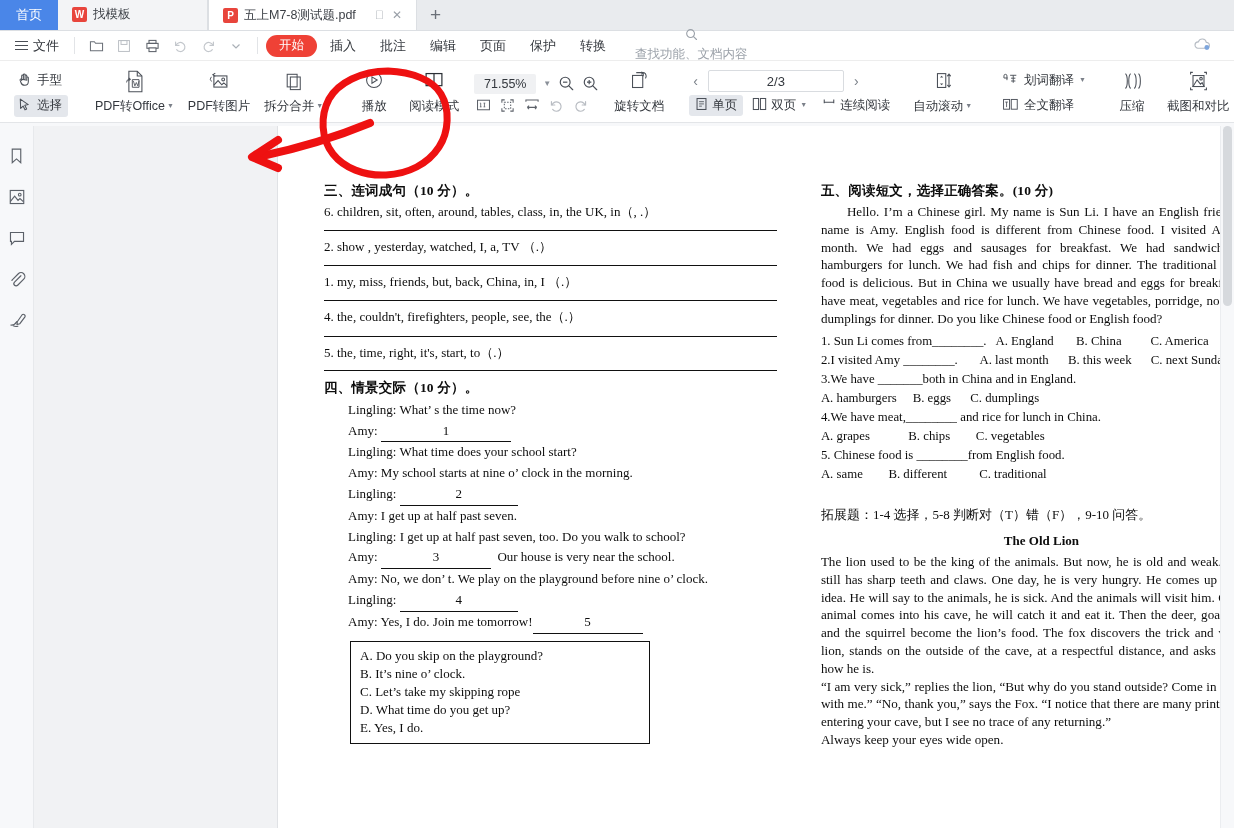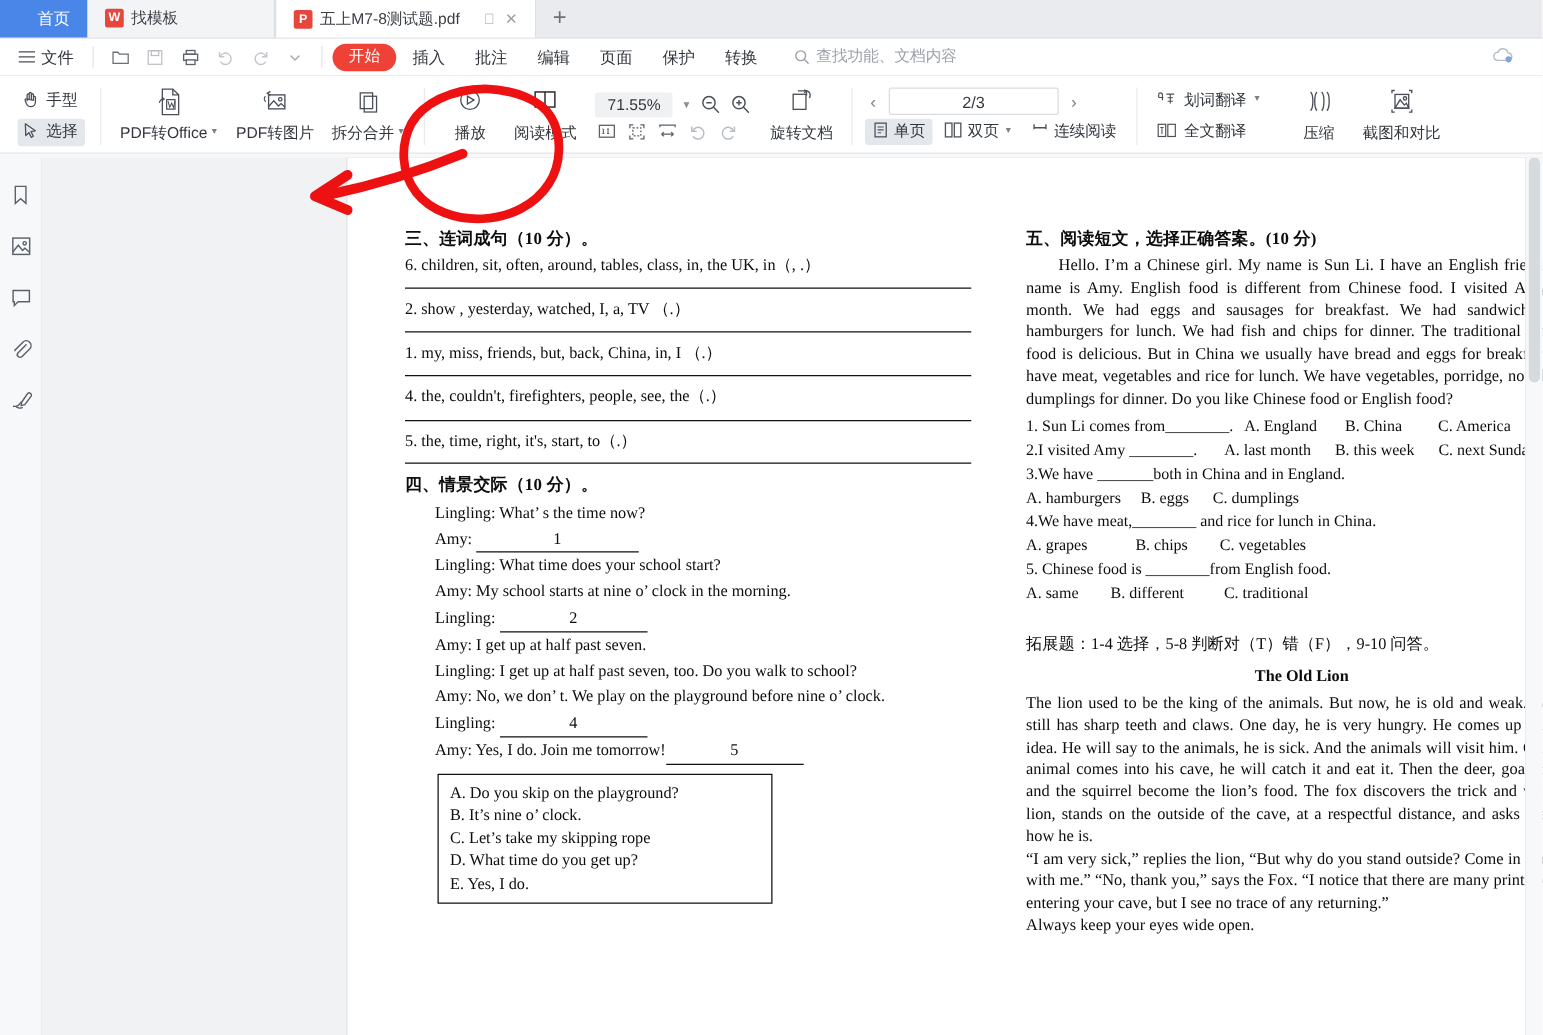--- a/index.html
+++ b/index.html
@@ -13,21 +13,21 @@
   
   .tabbar {
     height: 31px; background: #e9ebee; display: flex; align-items: flex-end;
     border-bottom: 1px solid #dcdfe3; position: relative;
   }
   .tab {
     height: 31px; display: flex; align-items: center; gap: 6px;
     padding: 0 14px; font-size: 12.5px; color: #3b3f45; position: relative;
     cursor: default; white-space: nowrap;
   }
-  .tab.home { background: #4a86e8; color: #fff; width: 70px; justify-content: flex-end; font-size: 13px; }
+  .tab.home { background: #4a86e8; color: #fff; width: 58px; justify-content: center; font-size: 13px; }
   .tab.inactive { background: #f3f4f6; border-right: 1px solid #dcdfe3; min-width: 150px; }
   .tab.active { background: #ffffff; min-width: 200px; border-top: 1px solid #dcdfe3;
                 border-left: 1px solid #dcdfe3; border-right: 1px solid #dcdfe3; }
   .tab-ico {
     width: 15px; height: 15px; border-radius: 2px; flex: 0 0 auto;
     display: flex; align-items: center; justify-content: center;
     font-size: 10px; color: #fff; font-weight: bold;
   }
   .ico-wps { background: #e8453c; }
   .ico-pdf { background: #e8453c; }
@@ -47,21 +47,21 @@
   .hamb { display: inline-flex; flex-direction: column; gap: 2.5px; }
   .hamb i { display: block; width: 13px; height: 1.6px; background: #4a4e55; }
   .mb-sep { width: 1px; height: 17px; background: #e2e4e7; margin: 0 6px; }
   .mb-ico { width: 26px; height: 24px; display: flex; align-items: center; justify-content: center;
             cursor: pointer; color: #6a6f77; }
   .mb-ico svg { display: block; }
   .mb-item { font-size: 13px; color: #33373d; padding: 2px 11px; height: 22px;
              display: flex; align-items: center; cursor: pointer; border-radius: 3px; }
   .mb-item.on { background: #ef4136; color: #fff; border-radius: 11px; padding: 2px 13px; font-size: 12.5px; }
   .mb-search { display: flex; align-items: center; gap: 5px; font-size: 12.5px;
-               color: #9ba1a9; margin-left: 16px; cursor: text; }
+               color: #9ba1a9; margin-left: 16px; cursor: text; flex-direction: column; }
   .cloud-ico { position: absolute; right: 22px; top: 6px; color: #b6bcc4; }
 
   
   .ribbon {
     height: 62px; background: #ffffff; display: flex; align-items: stretch;
     padding: 3px 8px 0 6px; border-bottom: 1px solid #e3e5e8; position: relative;
   }
   .rgrp { display: flex; align-items: stretch; gap: 2px; padding: 0 5px; }
   .rsep { width: 1px; background: #e8eaec; margin: 6px 4px; }
 
@@ -129,21 +129,21 @@
   .ln { font-size: 13px; line-height: 1.32; }
   .rule { border-bottom: 1px solid #111; height: 0; margin: 10px 0 7px 0; }
   .rule2 { border-bottom: 1px solid #111; height: 0; margin: 9px 0 8px 0; }
 
   .dlg { font-size: 13px; line-height: 1.60; margin-left: 24px; }
   .blank { display: inline-block; border-bottom: 1px solid #111; text-align: center; }
   .b1 { width: 130px; }
   .b2 { width: 118px; }
   .b3 { width: 110px; }
 
-  .optbox { border: 1px solid #111; margin: 7px 4px 0 26px; width: 268px; padding: 5px 9px 6px 9px; }
+  .optbox { border: 1px solid #111; margin: 7px 4px 0 26px; width: 300px; padding: 5px 9px 6px 9px; }
   .optbox .ln { line-height: 1.40; font-size: 13px; }
 
   .para { font-size: 13.1px; line-height: 1.36; text-align: justify; }
   .indent { text-indent: 26px; }
   .qline { font-size: 12.8px; line-height: 1.49; white-space: pre; }
   .sec-title { text-align: center; font-weight: bold; font-size: 13px; margin: 9px 0 4px 0; }
   .ext { font-size: 13px; margin: 0 0 4px 0; }
 
   
   .annot { position: absolute; left: 0; top: 0; width: 1234px; height: 828px; pointer-events: none; }
@@ -445,20 +445,35 @@
           <span>
             <svg width="14" height="14" viewBox="0 0 15 15" fill="none" stroke="#4b5058" stroke-width="1.15">
               <path d="M2.4 2.6v4.2M12.6 2.6v4.2M2.4 5.6h10.2"></path>
             </svg>
           </span>
           <span>连续阅读</span>
         </div>
       </div>
     </div>
 
+    <div class="rgrp">
+      <div class="bigbtn">
+        <span class="bi">
+          <svg width="24" height="26" viewBox="0 0 26 28" fill="none" stroke="#4b5058" stroke-width="1.15">
+            <rect x="7" y="6" width="9" height="15"></rect>
+            <path d="M11.5 8.3 9.7 10.2h3.6zM11.5 18.7l-1.8-1.9h3.6z" fill="#4b5058" stroke="none"></path>
+            <path d="M19.5 6.5v14M19.5 6.5l-1.6 1.9M19.5 6.5l1.6 1.9M19.5 20.5l-1.6-1.9M19.5 20.5l1.6-1.9" stroke-linecap="round"></path>
+          </svg>
+        </span>
+        <span class="bl">
+            <span>自动滚动</span>
+            <span class="caret">▼</span>
+          </span>
+      </div>
+    </div>
     <div class="rsep"></div>
 
     <div class="rgrp">
       <div class="stack">
         <div class="srow">
           <span>
             <svg width="17" height="15" viewBox="0 0 18 16" fill="none" stroke="#4b5058" stroke-width="1">
               <path d="M2 6.4h4M2 6.4V4.1a1.6 1.6 0 0 1 3.2 0v4.6"></path>
               <path d="M8.6 3.5h6.6M11.9 3.5v8M9.6 6.6h4.6M9.6 9.6h4.6"></path>
             </svg>
@@ -565,20 +580,21 @@
             <div class="h-cn">四、情景交际（10 分）。</div>
 
             <div class="dlg">
               <div>Lingling: What’ s the time now?</div>
               <div><span> Amy: </span><span class="blank b1">1</span></div>
               <div>Lingling: What time does your school start?</div>
               <div>Amy: My school starts at nine o’ clock in the morning.</div>
               <div><span>Lingling: </span><span class="blank b2">2</span></div>
               <div>Amy: I get up at half past seven.</div>
               <div>Lingling: I get up at half past seven, too. Do you walk to school?</div>
+              <div><span>Amy: </span><span class="blank b3">3</span><span>&nbsp;&nbsp;</span><span>Our house is very near the school.</span></div>
               <div>Amy: No, we don’ t. We play on the playground before nine o’ clock.</div>
               <div><span>Lingling: </span><span class="blank b2">4</span></div>
               <div><span>Amy: Yes, I do. Join me tomorrow!</span><span class="blank b3">5</span></div>
             </div>
 
             <div class="optbox">
               <div class="ln">A. Do you skip on the playground?</div>
               <div class="ln">B. It’s nine o’ clock.</div>
               <div class="ln">C. Let’s take my skipping rope</div>
               <div class="ln">D. What time do you get up?</div>

